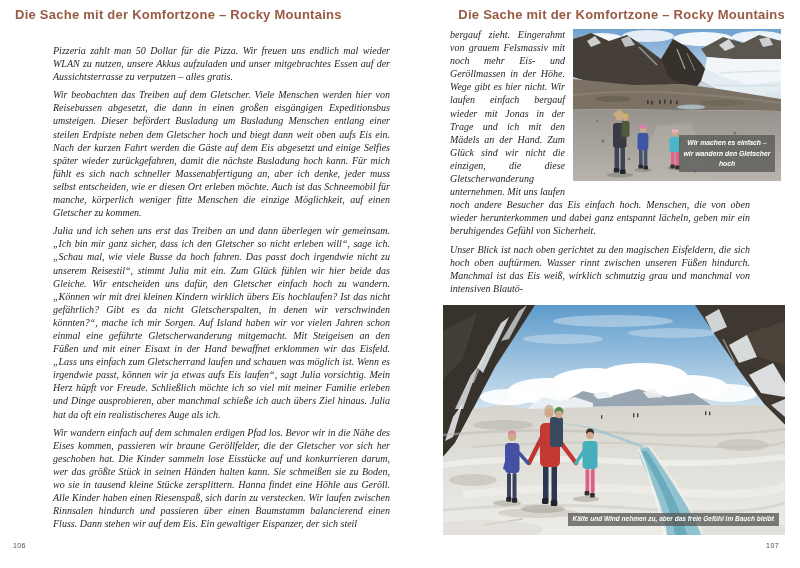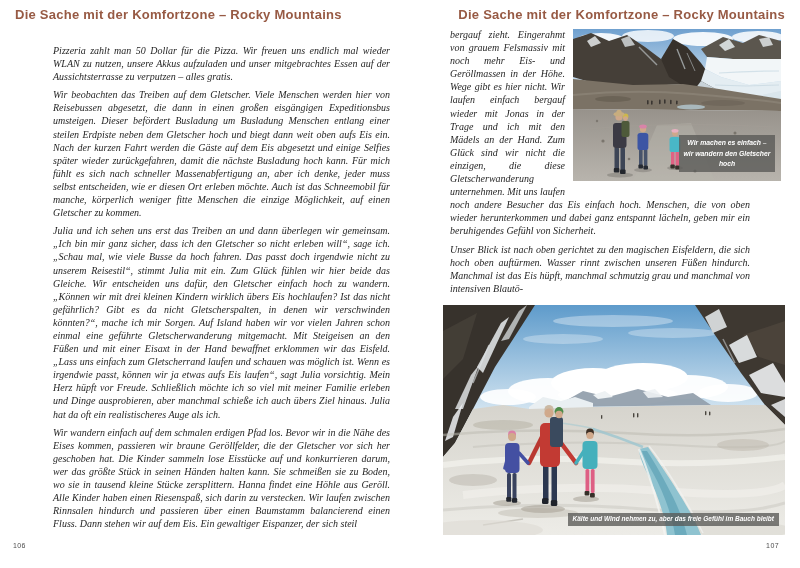--- a/index.html
+++ b/index.html
@@ -158,21 +158,21 @@
             <rect x="102.2" y="136.5" width="4.4" height="4" rx="1" fill="#35302a"></rect>
             <rect x="96.5" y="108" width="10.8" height="15" rx="2.6" fill="#49b7c7"></rect>
             <circle cx="102" cy="104" r="3" fill="#cfa88a"></circle>
             <ellipse cx="102" cy="101.8" rx="3.6" ry="1.9" fill="#e8b0c0"></ellipse>
           </g>
         </svg>
         <figcaption class="caption cap1">Wir machen es einfach – wir wandern den Gletscher hoch</figcaption>
       </figure>
 
       <p>bergauf zieht. Eingerahmt von grauem Felsmassiv mit noch mehr Eis- und Geröllmassen in der Höhe. Wege gibt es hier nicht. Wir laufen einfach bergauf wieder mit Jonas in der Trage und ich mit den Mädels an der Hand. Zum Glück sind wir nicht die einzigen, die diese Gletscherwanderung unternehmen. Mit uns laufen noch andere Besucher das Eis einfach hoch. Menschen, die von oben wieder herunterkommen und dabei ganz entspannt lächeln, geben mir ein beruhigendes Gefühl von Sicherheit.</p>
-      <p>Unser Blick ist nach oben gerichtet zu den magischen Eisfeldern, die sich hoch oben auftürmen. Wasser rinnt zwischen unseren Füßen hindurch. Manchmal ist das Eis hüpft, manchmal schmutzig grau und manchmal von intensiven Blautö-</p>
+      <p>Unser Blick ist nach oben gerichtet zu den magischen Eisfeldern, die sich hoch oben auftürmen. Wasser rinnt zwischen unseren Füßen hindurch. Manchmal ist das Eis weiß, wirklich schmutzig grau und manchmal von intensiven Blautö-</p>
 
       <figure class="photo photo2">
         <svg viewBox="0 0 342 230" preserveAspectRatio="none">
           <defs>
             <linearGradient id="g2sky" x1="0" y1="0" x2="0" y2="1">
               <stop offset="0" stop-color="#5e9bcb"></stop>
                 <stop offset="1" stop-color="#d7e7f2"></stop>
             </linearGradient>
             <linearGradient id="g2ice" x1="0" y1="0" x2="0" y2="1">
               <stop offset="0" stop-color="#d6d4cd"></stop>

